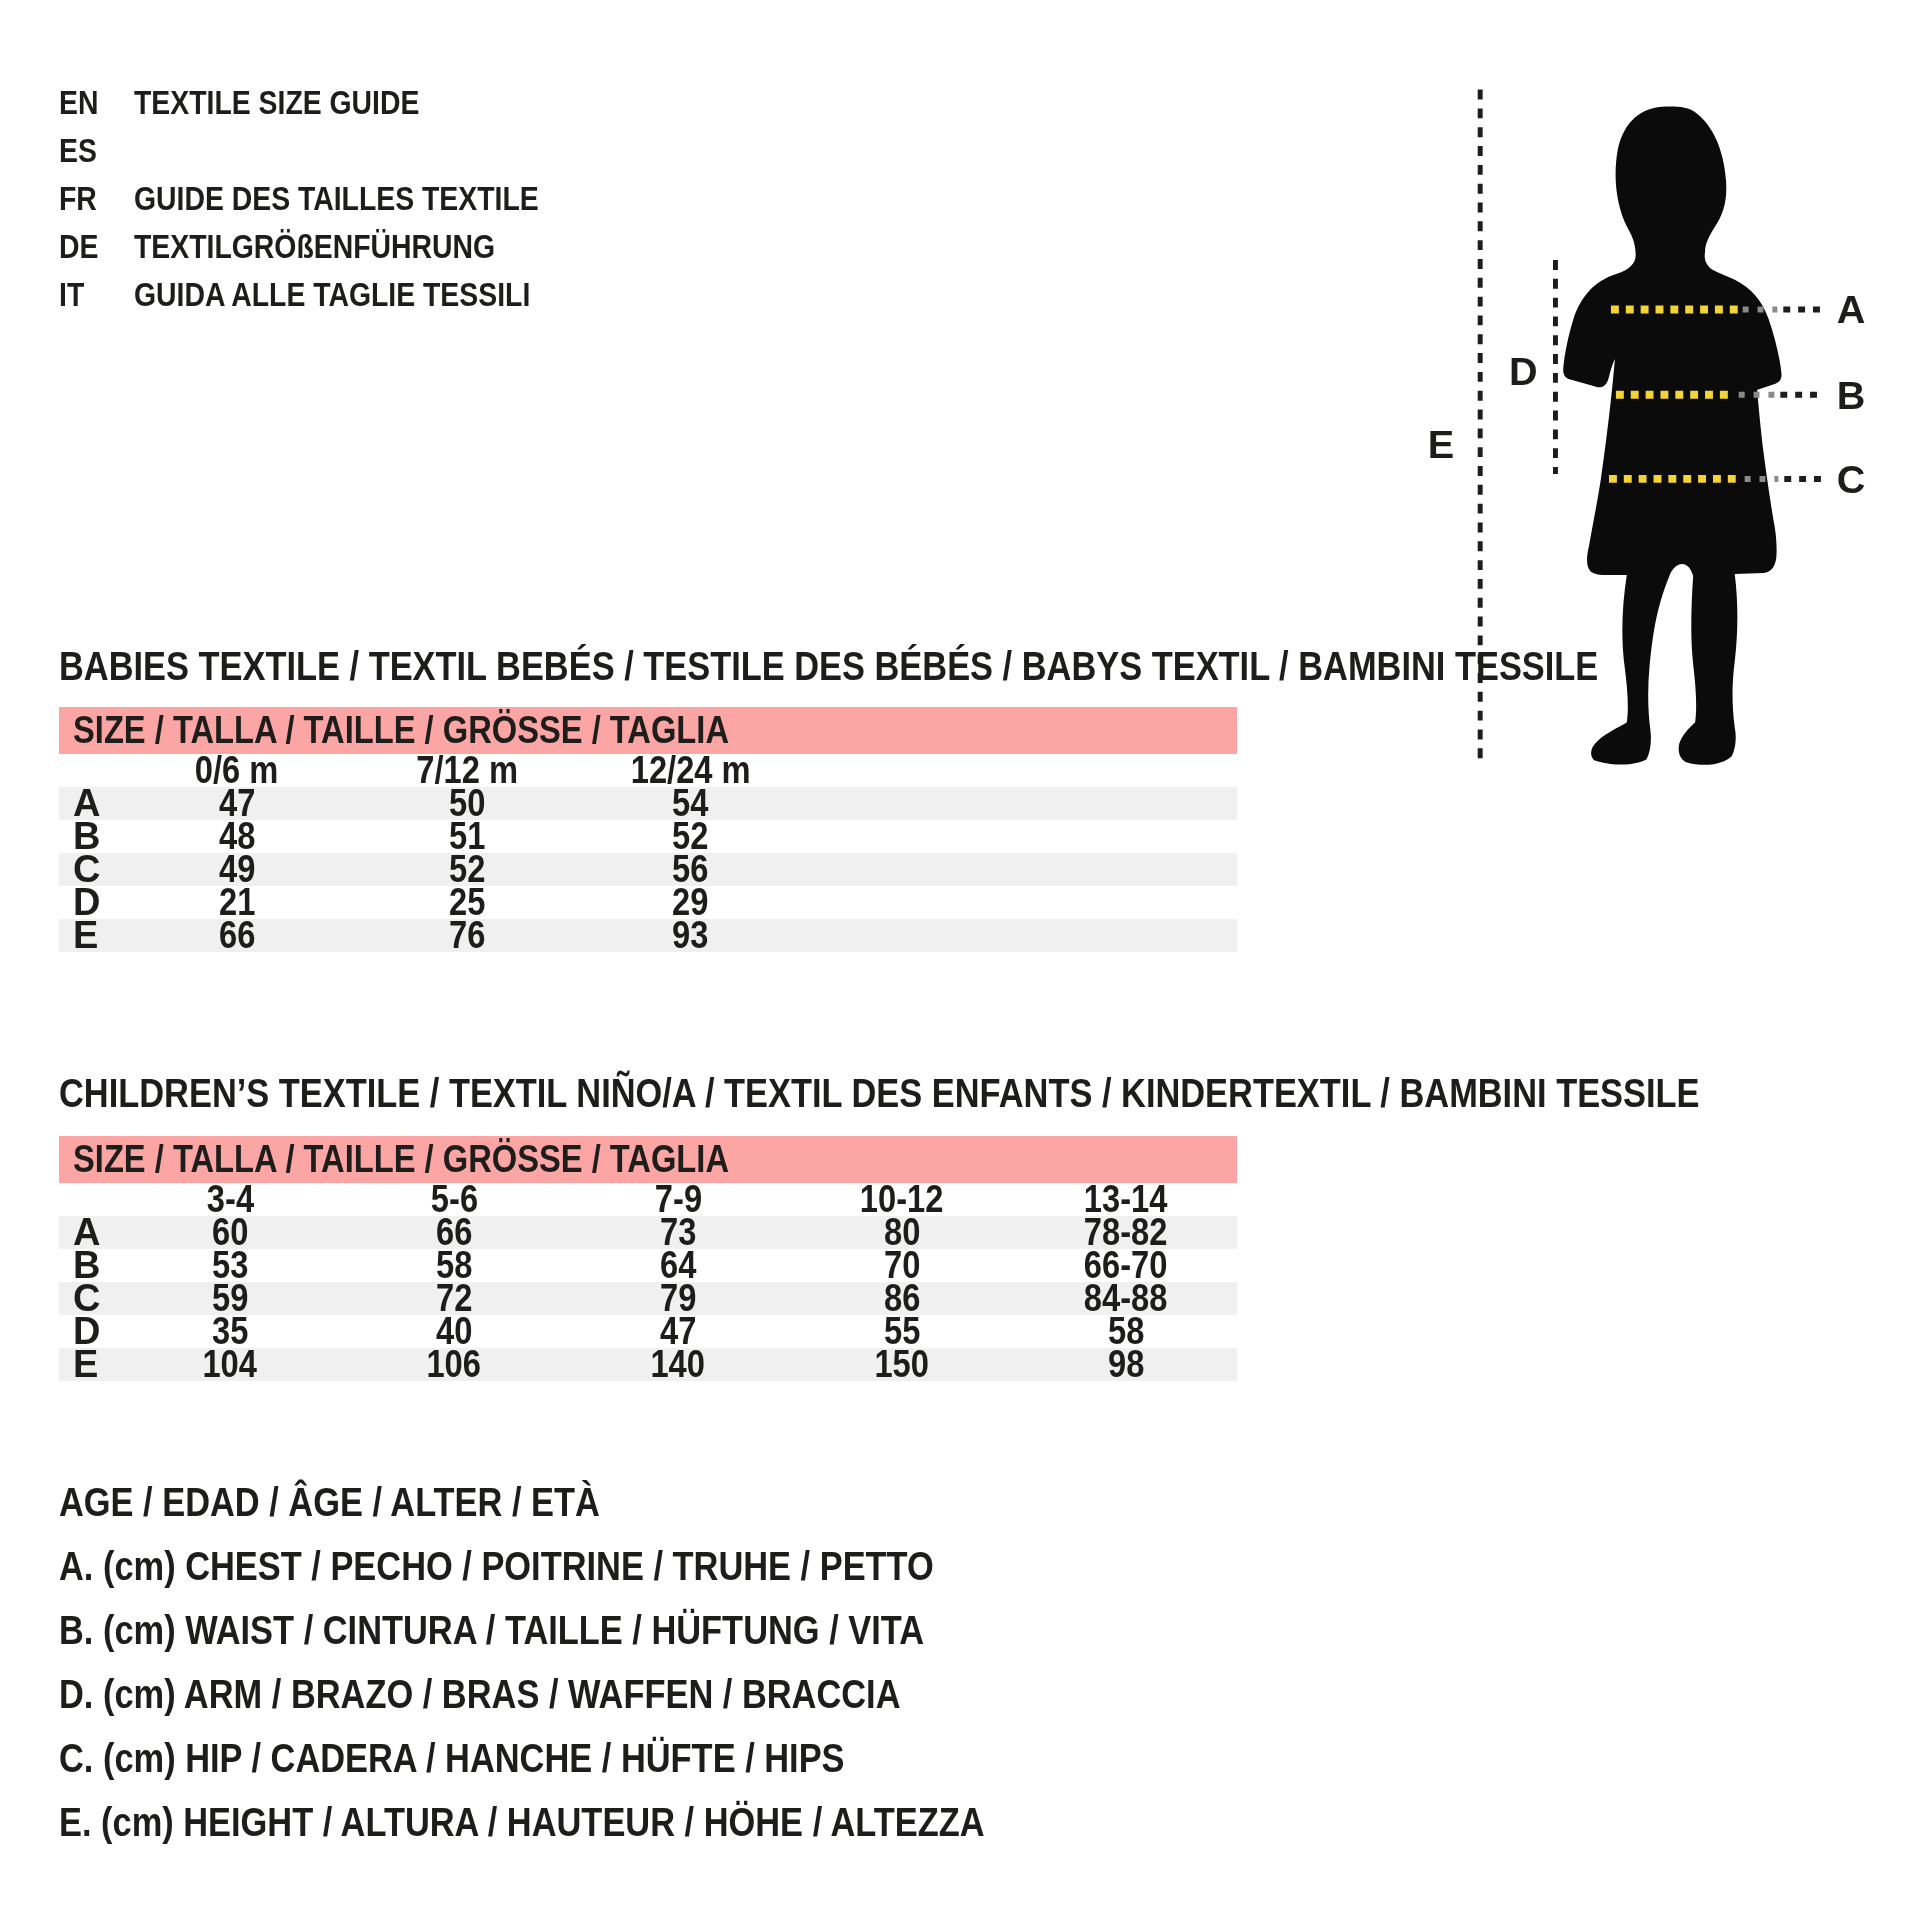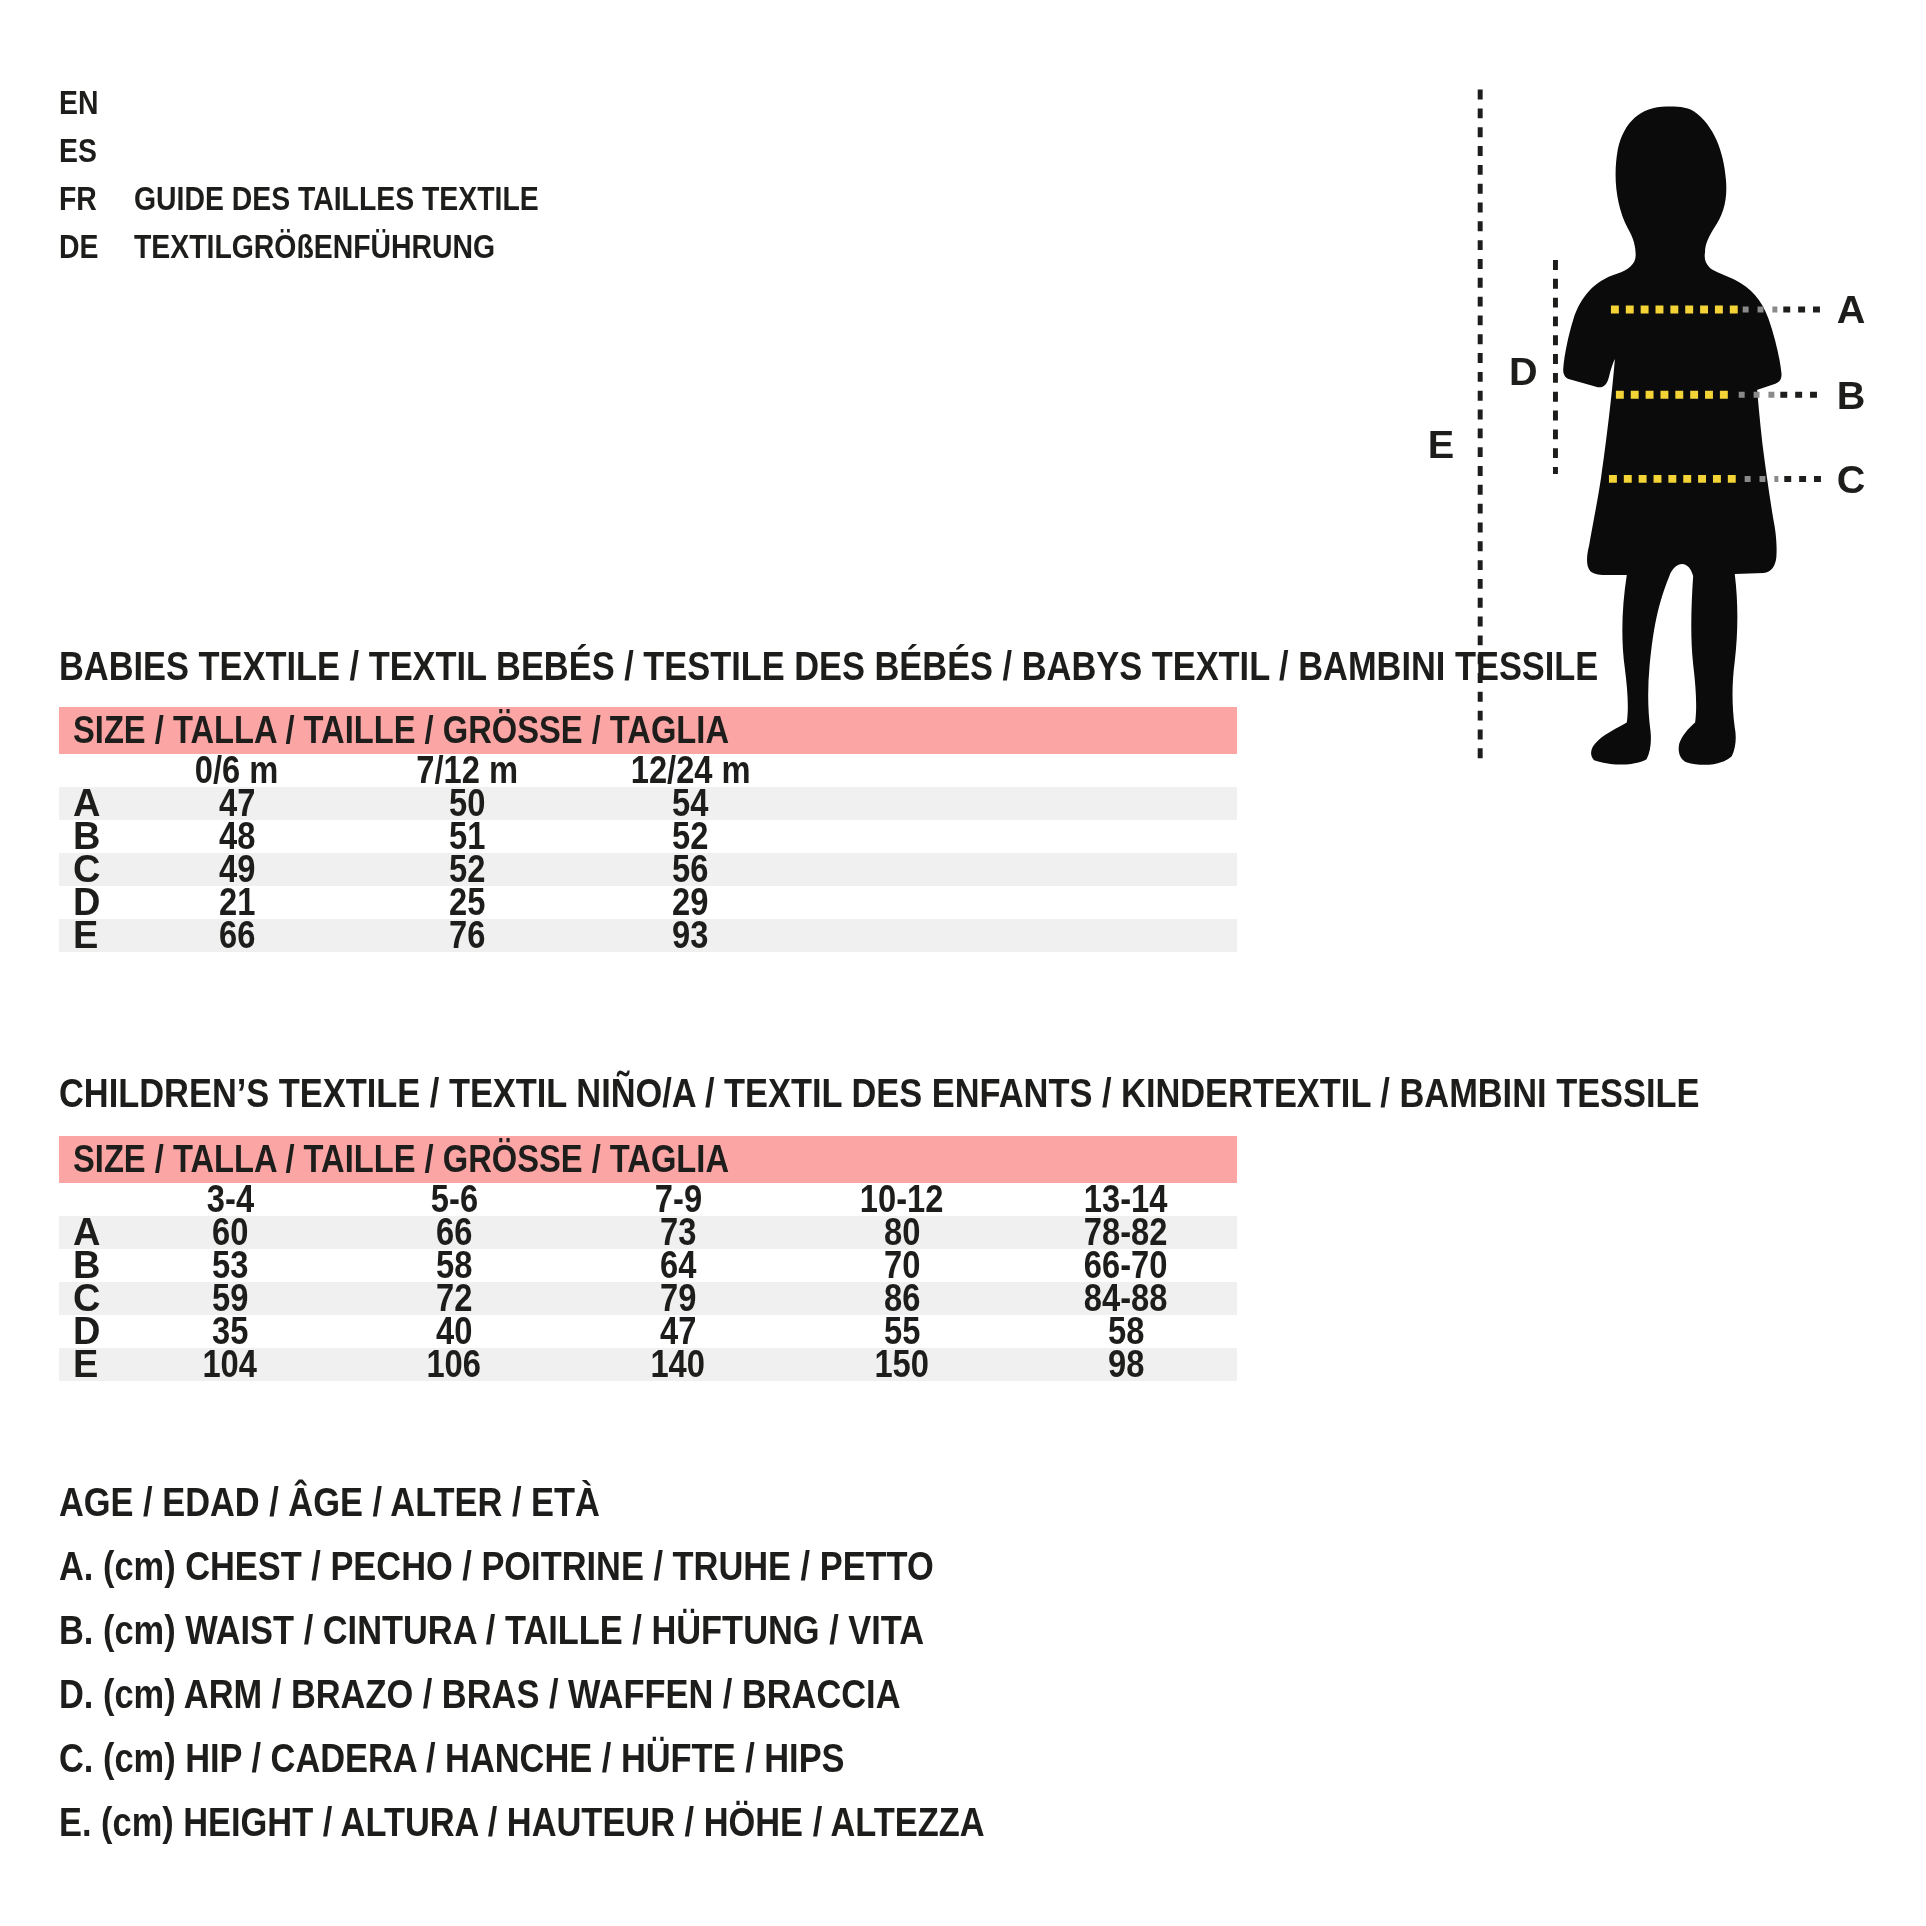--- a/index.html
+++ b/index.html
@@ -54,31 +54,36 @@
   .fig-letter { font-family: "Liberation Sans", sans-serif; font-size: 40px; font-weight: 700; fill: #1d1d1b; }
 </style>
 </head>
 <body>
 
 <div class="canvas">
 
   <div class="lang-block">
     <div class="lang-row">
       <span class="lang-code"><span class="cond">EN</span></span>
+      <span class="lang-title"><span class="cond">TEXTILE SIZE GUIDE</span></span>
     </div>
     <div class="lang-row">
       <span class="lang-code"><span class="cond">ES</span></span>
     </div>
     <div class="lang-row">
       <span class="lang-code"><span class="cond">FR</span></span>
       <span class="lang-title"><span class="cond">GUIDE DES TAILLES TEXTILE</span></span>
     </div>
     <div class="lang-row">
       <span class="lang-code"><span class="cond">DE</span></span>
       <span class="lang-title"><span class="cond">TEXTILGRÖßENFÜHRUNG</span></span>
+    </div>
+    <div class="lang-row">
+      <span class="lang-code"><span class="cond">IT</span></span>
+      <span class="lang-title"><span class="cond">GUIDA ALLE TAGLIE TESSILI</span></span>
     </div>
   </div>
 
   <div class="figure-wrap">
     <svg viewBox="0 0 546 740" xmlns="http://www.w3.org/2000/svg">
 
       <line x1="95" y1="40" x2="95" y2="718" stroke="#1d1d1b" stroke-width="5" stroke-dasharray="10 9"></line>
 
       <line x1="171" y1="212" x2="171" y2="428" stroke="#1d1d1b" stroke-width="5" stroke-dasharray="10 9"></line>
 

